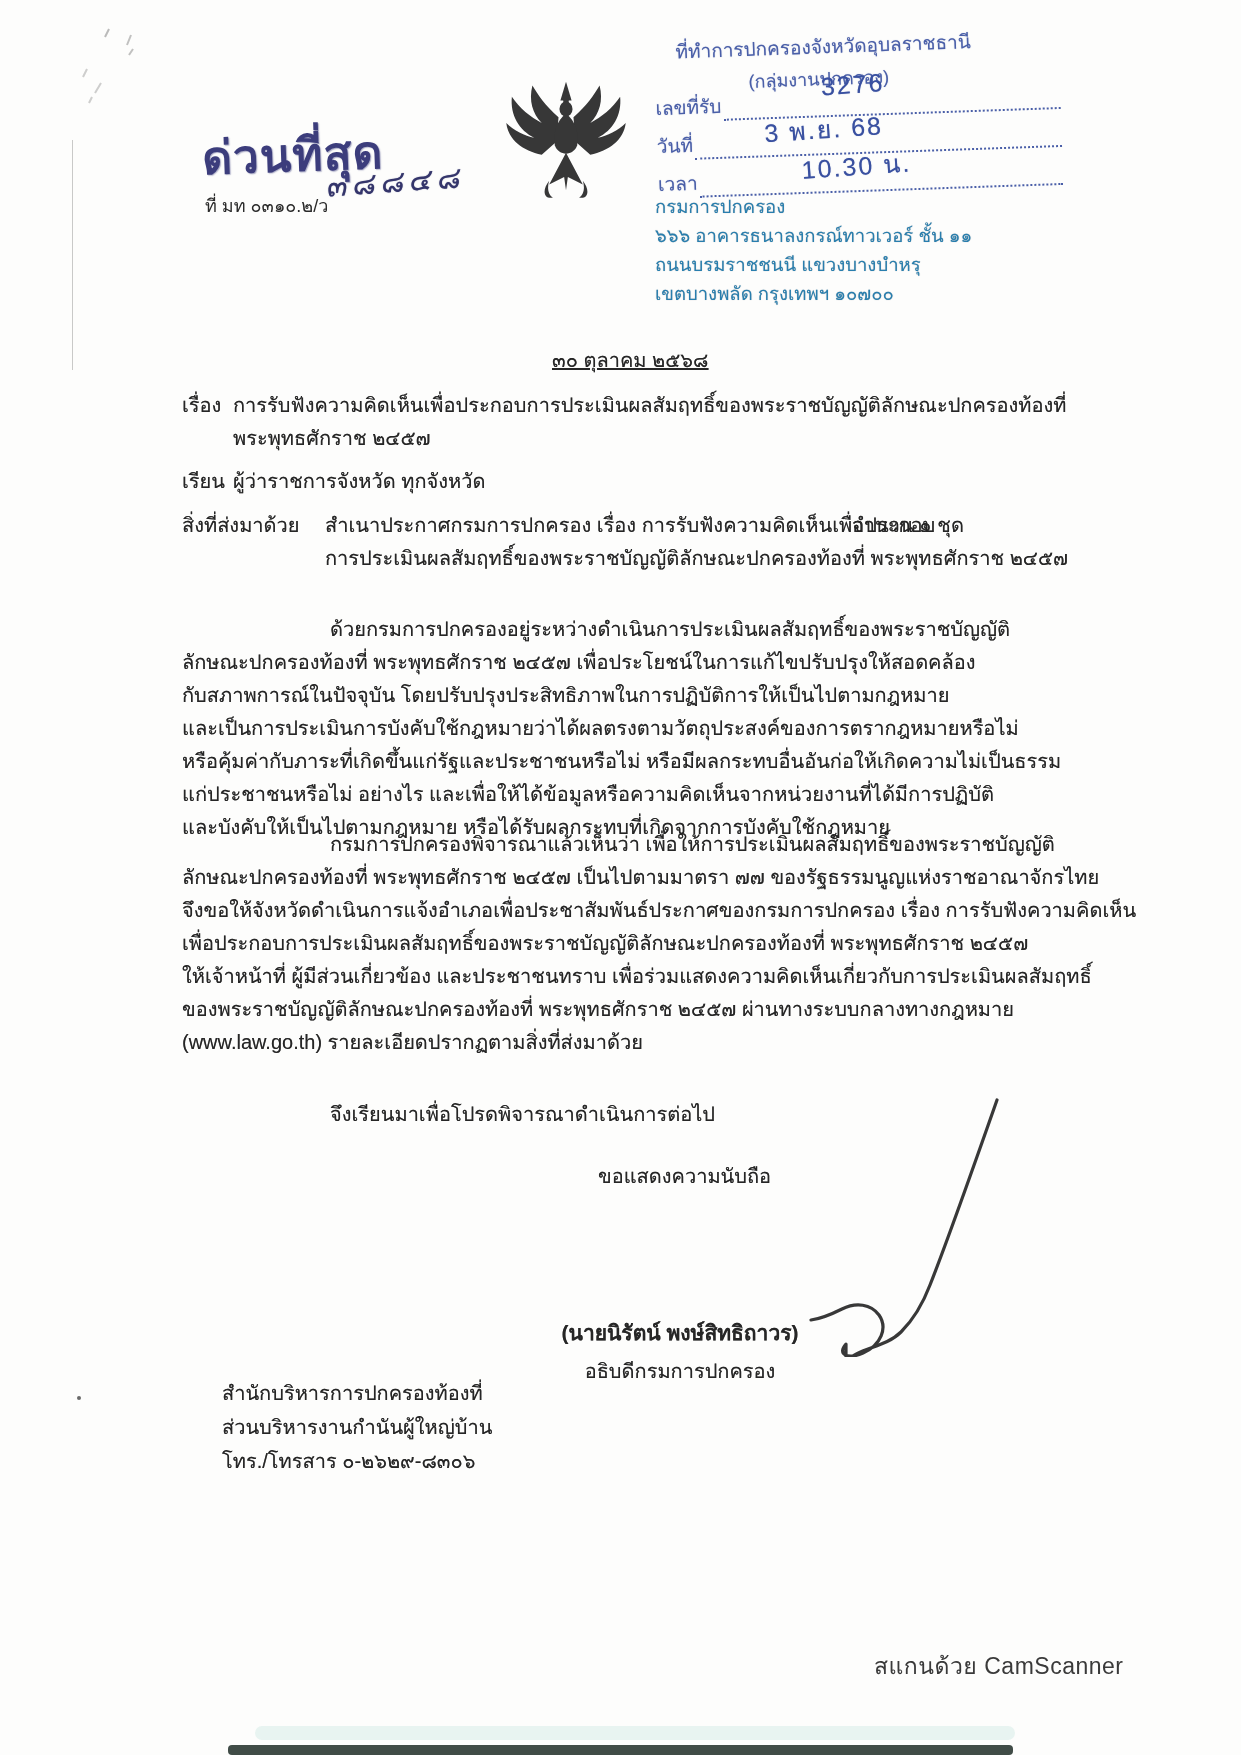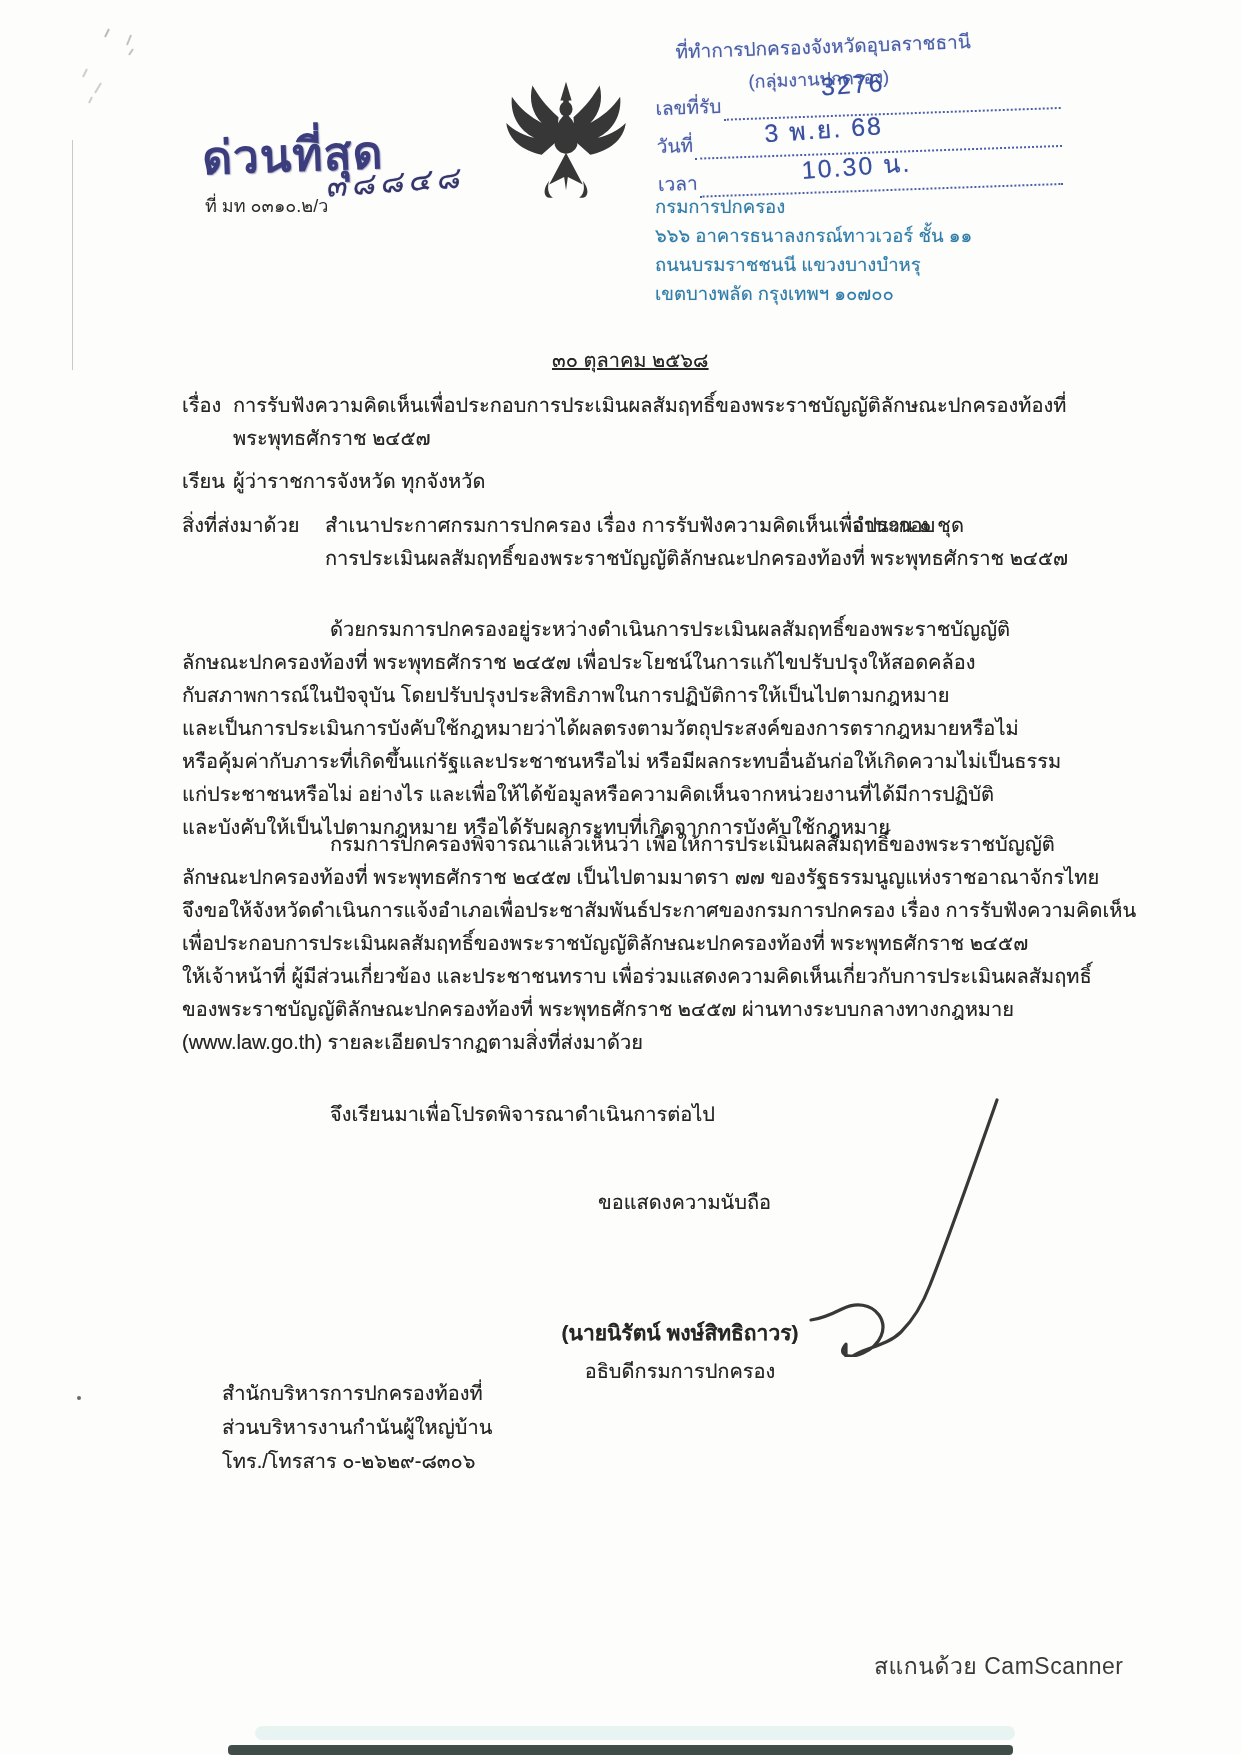--- a/index.html
+++ b/index.html
@@ -144,21 +144,21 @@
     <div class="ln">ลักษณะปกครองท้องที่ พระพุทธศักราช ๒๔๕๗ เป็นไปตามมาตรา ๗๗ ของรัฐธรรมนูญแห่งราชอาณาจักรไทย</div>
     <div class="ln">จึงขอให้จังหวัดดำเนินการแจ้งอำเภอเพื่อประชาสัมพันธ์ประกาศของกรมการปกครอง เรื่อง การรับฟังความคิดเห็น</div>
     <div class="ln">เพื่อประกอบการประเมินผลสัมฤทธิ์ของพระราชบัญญัติลักษณะปกครองท้องที่ พระพุทธศักราช ๒๔๕๗</div>
     <div class="ln">ให้เจ้าหน้าที่ ผู้มีส่วนเกี่ยวข้อง และประชาชนทราบ เพื่อร่วมแสดงความคิดเห็นเกี่ยวกับการประเมินผลสัมฤทธิ์</div>
     <div class="ln">ของพระราชบัญญัติลักษณะปกครองท้องที่ พระพุทธศักราช ๒๔๕๗ ผ่านทางระบบกลางทางกฎหมาย</div>
     <div class="ln">(www.law.go.th) รายละเอียดปรากฏตามสิ่งที่ส่งมาด้วย</div>
   </div>
 
   <div class="abs thai" style="left:330px;top:1098px;">จึงเรียนมาเพื่อโปรดพิจารณาดำเนินการต่อไป</div>
 
-  <div class="abs thai" style="left:598px;top:1160px;margin-top:26px;">ขอแสดงความนับถือ</div>
+  <div class="abs thai" style="left:598px;top:1160px;">ขอแสดงความนับถือ</div>
   <svg class="abs sig-svg" viewBox="0 0 300 265">
     <path d="M282 8 C255 85 232 150 215 193 C207 214 198 228 186 240 C170 256 142 256 131 270 L131 252 C122 262 132 268 148 261 C166 253 173 236 164 223 C156 212 141 210 127 217 C115 223 104 227 96 228" fill="none" stroke="#222" stroke-width="3.2" stroke-linecap="round" stroke-linejoin="round" opacity=".9"></path>
   </svg>
   <div class="abs thai signer" style="left:510px;top:1316px;font-weight:bold;font-size:21px;">(นายนิรัตน์ พงษ์สิทธิถาวร)</div>
   <div class="abs thai signer" style="left:510px;top:1355px;">อธิบดีกรมการปกครอง</div>
 
   <div class="abs footer-block">
     <div>สำนักบริหารการปกครองท้องที่</div>
     <div>ส่วนบริหารงานกำนันผู้ใหญ่บ้าน</div>
     <div>โทร./โทรสาร ๐-๒๖๒๙-๘๓๐๖</div>

